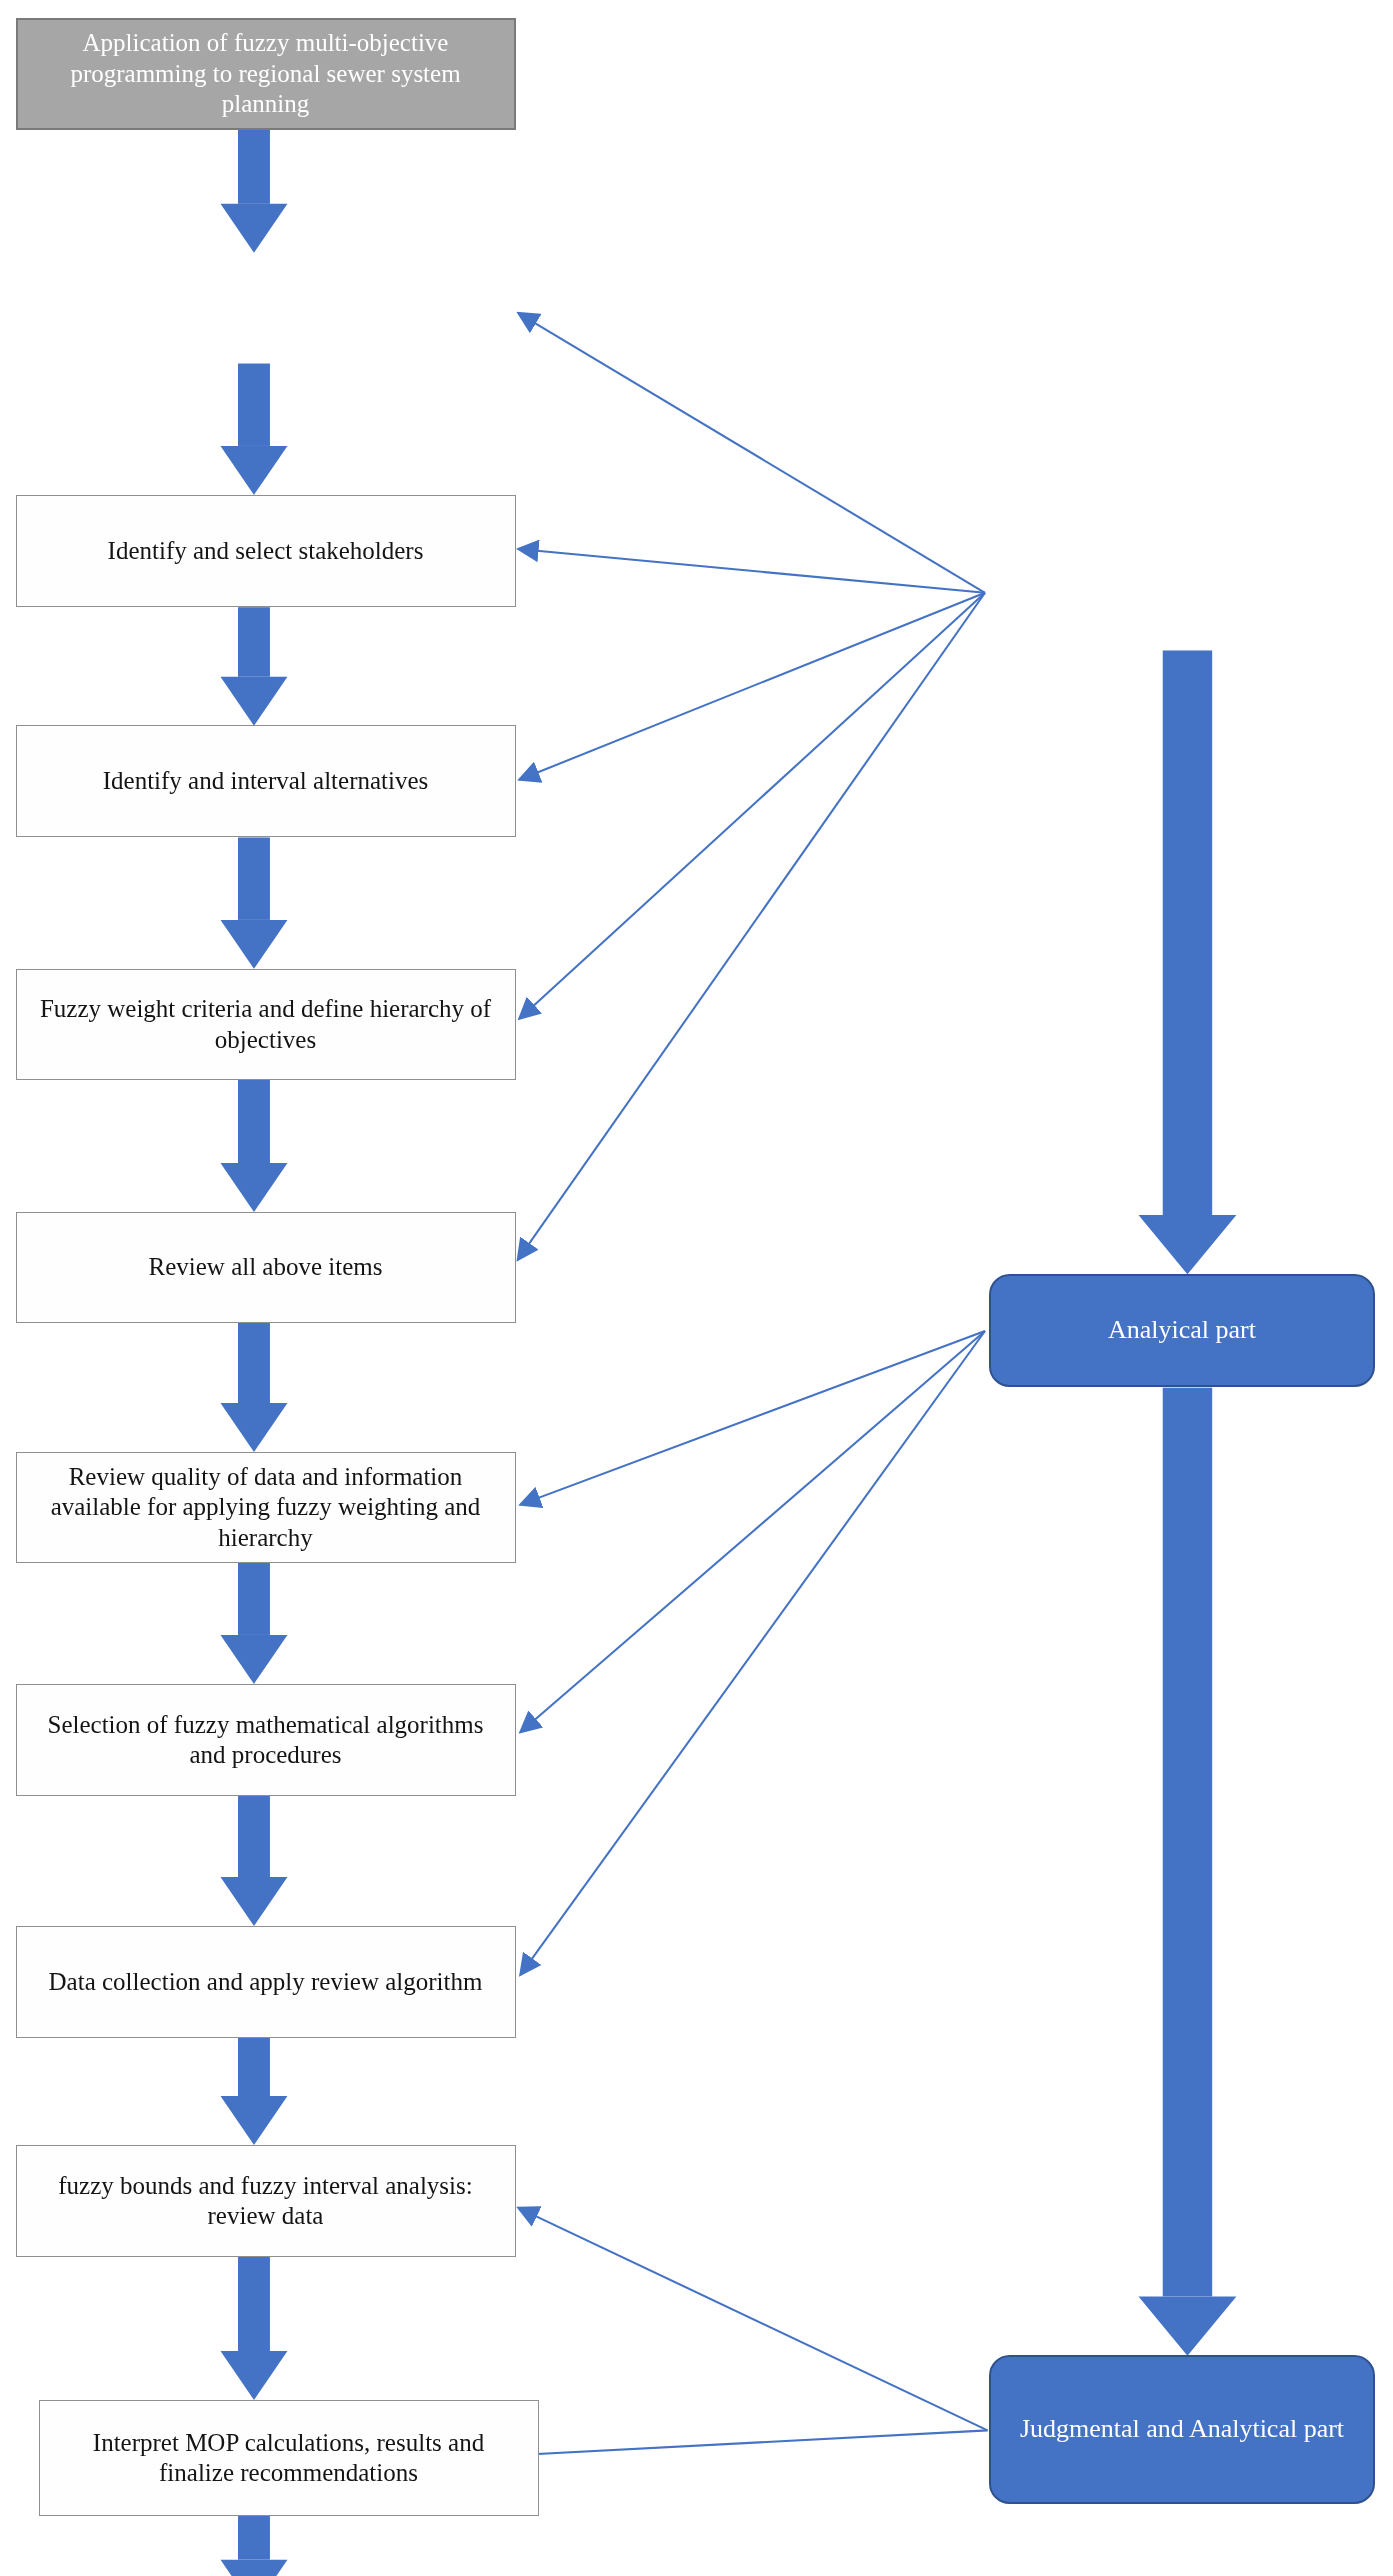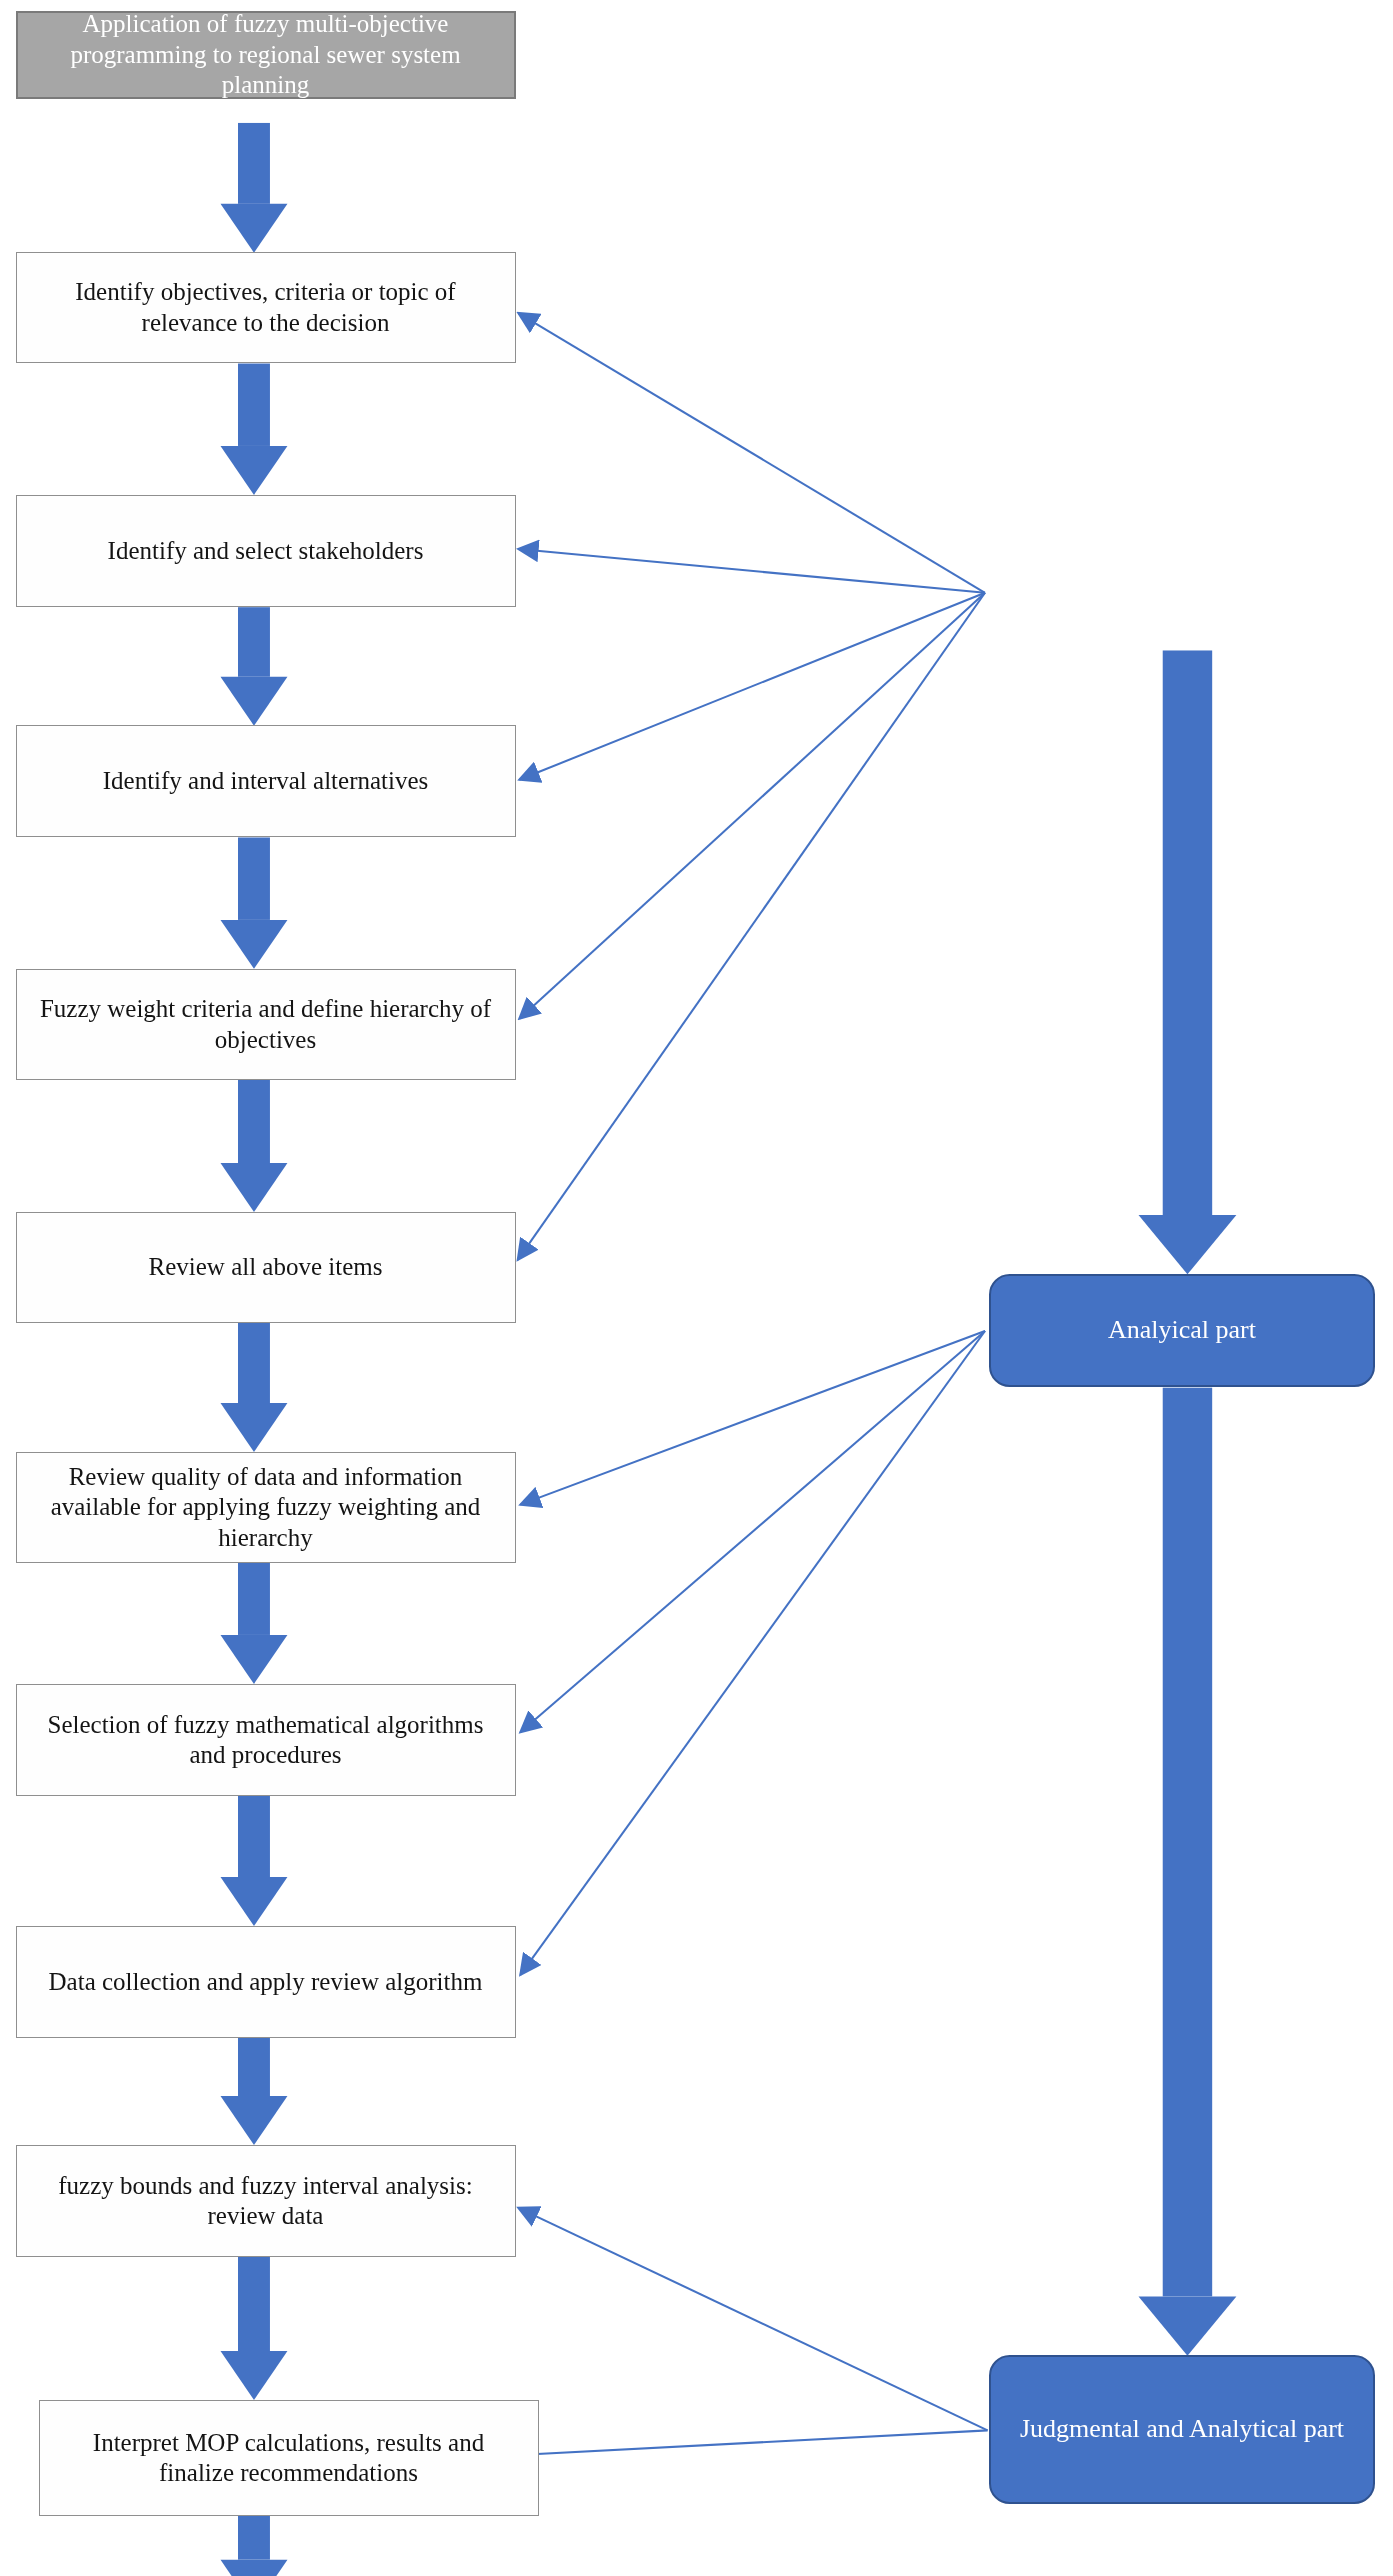--- a/index.html
+++ b/index.html
@@ -135,23 +135,22 @@
       <line x1="1912" y1="1150" x2="1008" y2="1977" marker-end="url(#arrow)"></line>
       <line x1="1912" y1="1150" x2="1005" y2="2445" marker-end="url(#arrow)"></line>
       <line x1="1912" y1="2583" x2="1010" y2="2920" marker-end="url(#arrow)"></line>
       <line x1="1912" y1="2583" x2="1010" y2="3362" marker-end="url(#arrow)"></line>
       <line x1="1912" y1="2583" x2="1010" y2="3833" marker-end="url(#arrow)"></line>
       <line x1="1917" y1="4717" x2="1006" y2="4285" marker-end="url(#arrow)"></line>
       <line x1="1917" y1="4717" x2="1006" y2="4765" marker-end="url(#arrow)"></line>
     </g>
   </svg>
 
-  <div class="node start-node" style="top:11px;height:88px;">Application of fuzzy multi-objective programming to regional sewer system planning</div>
+  <div class="node start-node" style="top:18px;height:112px;">Application of fuzzy multi-objective programming to regional sewer system planning</div>
 
-  <div class="node white-node" style="top:252px;height:111px;">Identify objectives, criteria or topic of relevance to the decision</div>
 
   <div class="node white-node" style="top:495px;height:112px;">Identify and select stakeholders</div>
 
   <div class="node white-node" style="top:725px;height:112px;">Identify and interval alternatives</div>
 
   <div class="node white-node" style="top:969px;height:111px;">Fuzzy weight criteria and define hierarchy of objectives</div>
 
   <div class="node white-node" style="top:1212px;height:111px;text-align:right;">Review all above items</div>
 
   <div class="node white-node" style="top:1452px;height:111px;">Review quality of data and information available for applying fuzzy weighting and hierarchy</div>

